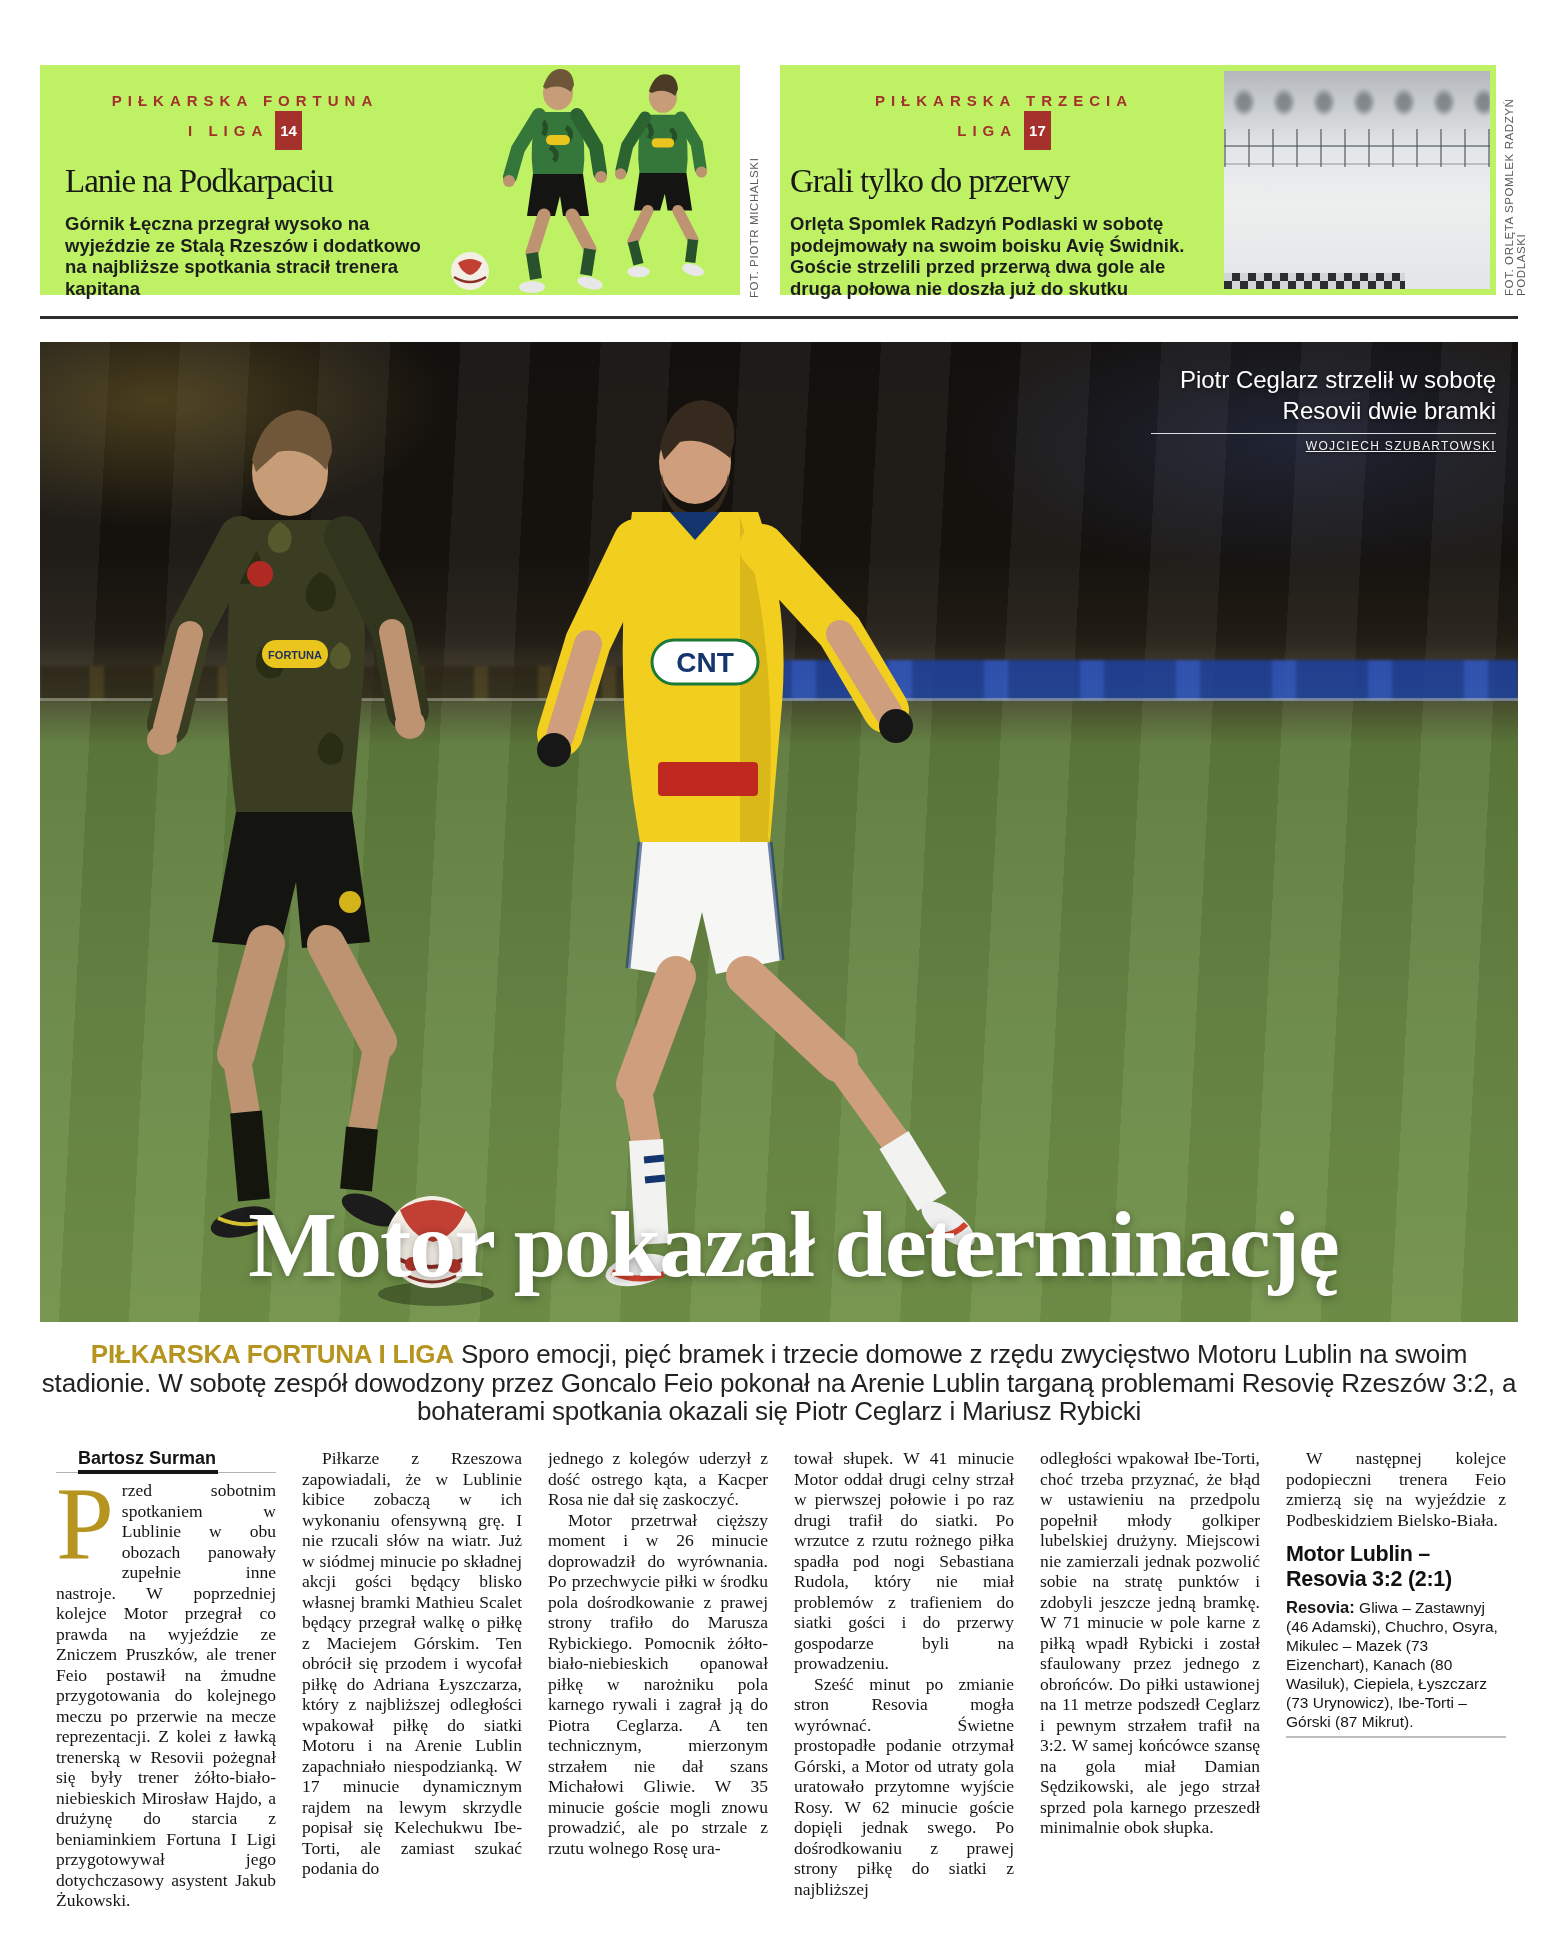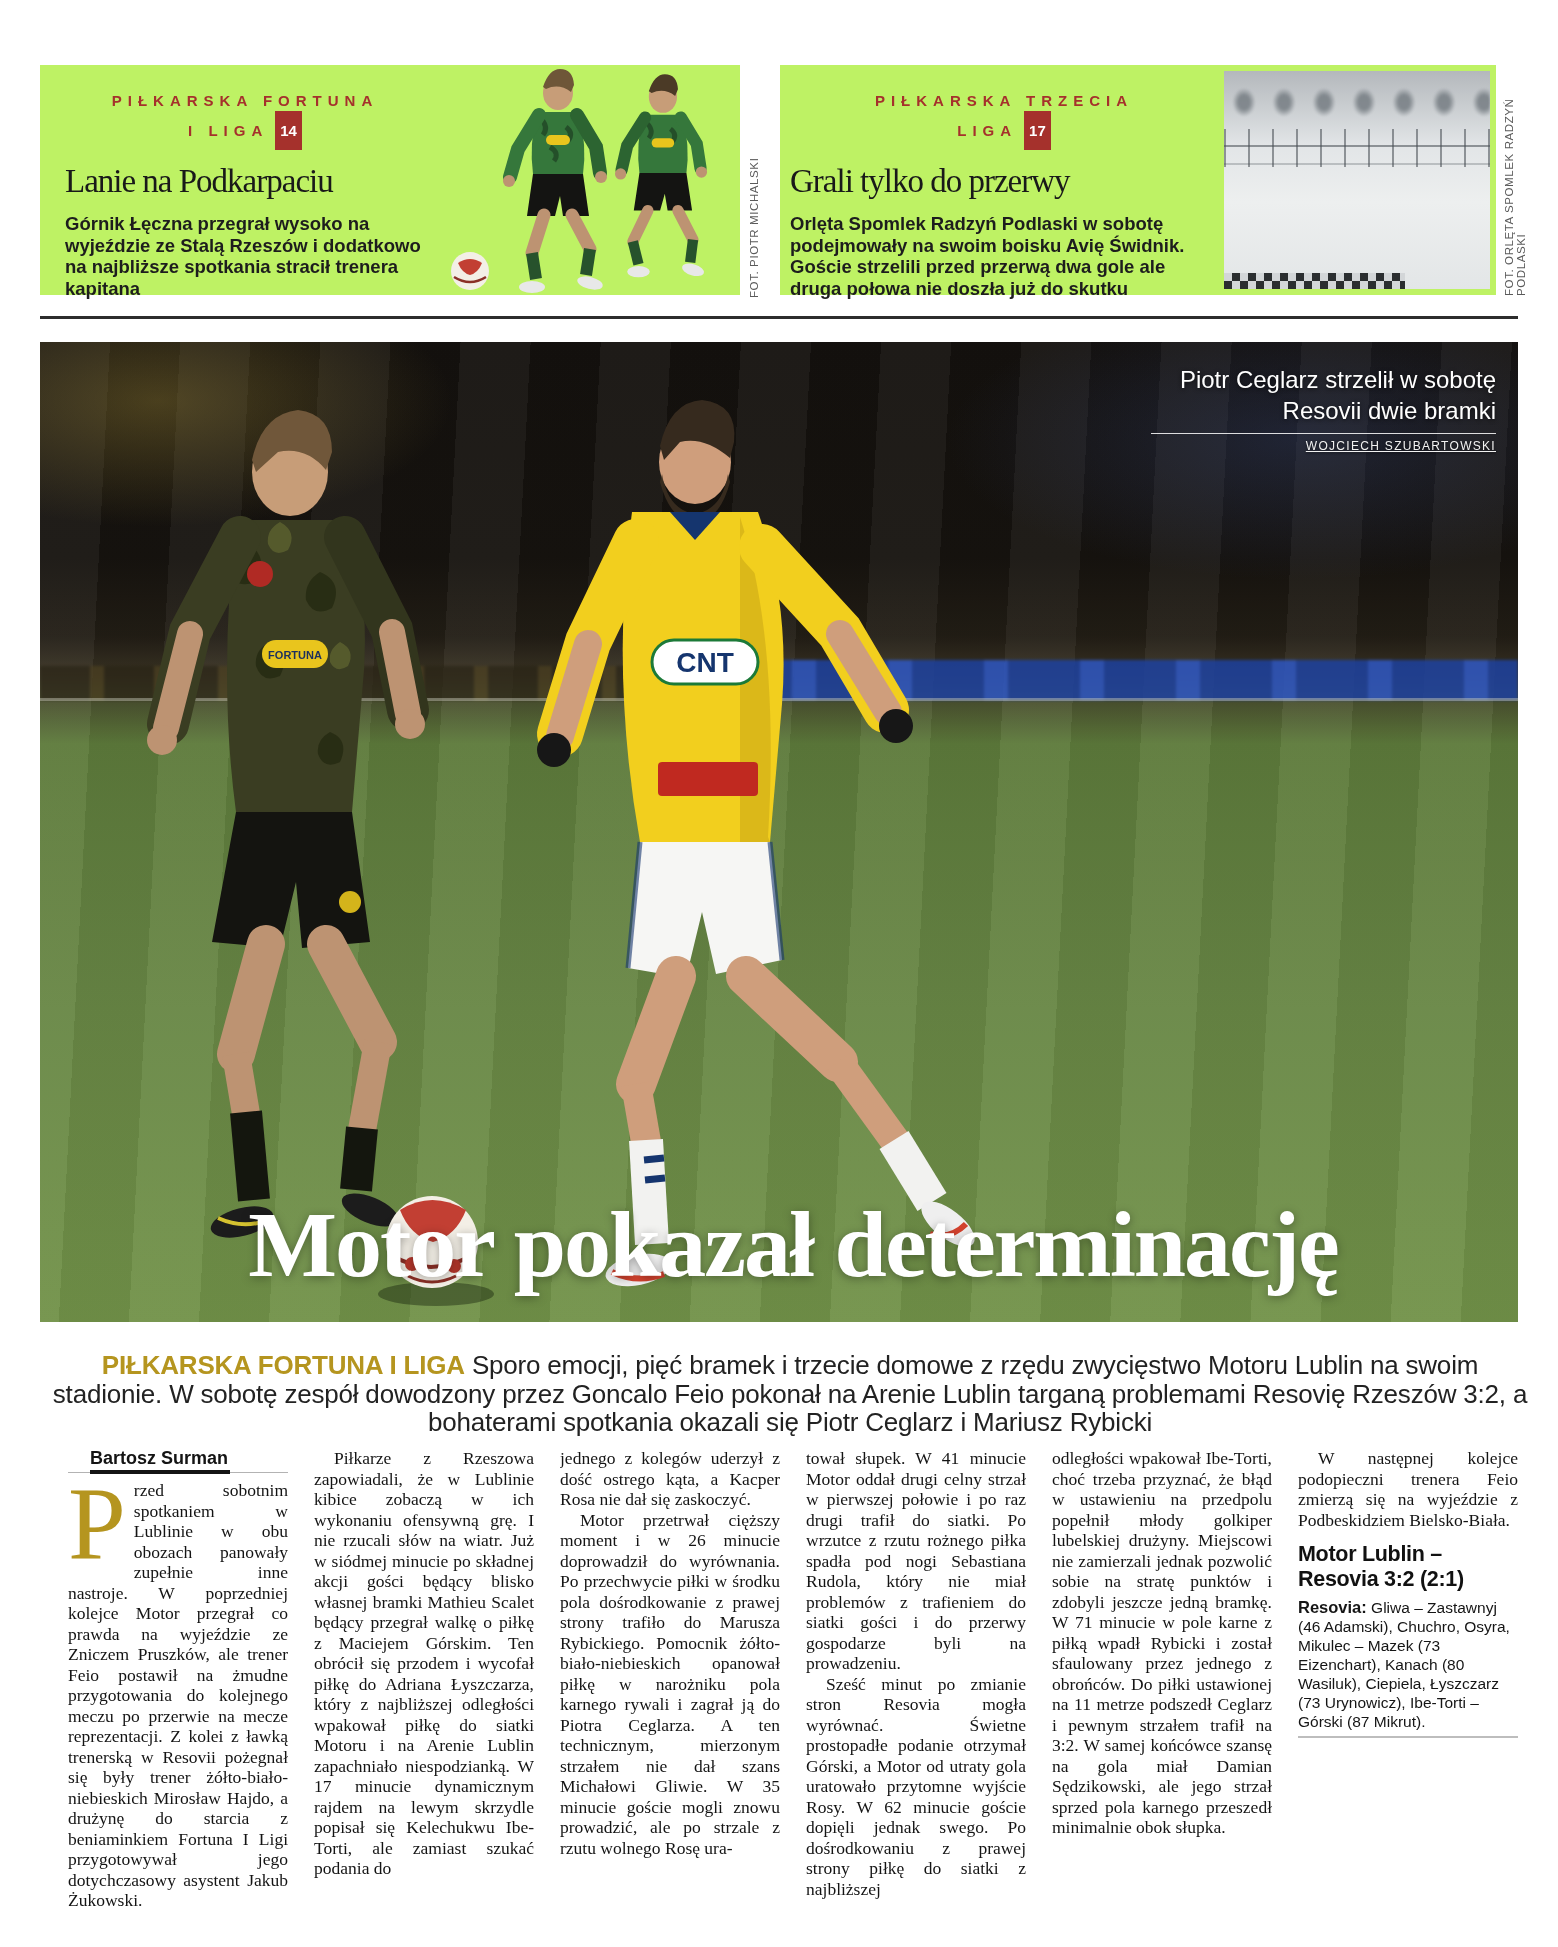--- a/index.html
+++ b/index.html
@@ -58,26 +58,26 @@
   .caption-text{font-size:24px;line-height:31px;width:400px;font-weight:400;
       text-shadow:0 1px 4px rgba(0,0,0,.65);}
   .caption-line{border-top:1px solid rgba(255,255,255,.85);width:345px;margin:7px 0 5px auto;}
   .caption-credit{font-size:12px;letter-spacing:1.3px;color:#f2f2f2;text-shadow:0 1px 3px rgba(0,0,0,.6);text-decoration:underline;}
 
   .photo-headline{position:absolute;left:0;right:0;bottom:24px;margin:0;text-align:center;
       font-family:"Liberation Serif",serif;font-weight:700;font-size:94px;letter-spacing:-2px;
       color:#fff;text-shadow:0 2px 10px rgba(0,0,0,.35);padding-left:28px;}
 
   
-  .lead{position:absolute;left:40px;top:1340px;width:1478px;margin:11px;text-align:center;
+  .lead{position:absolute;left:40px;top:1340px;width:1478px;margin:0;text-align:center;
       font-size:26px;line-height:28.5px;color:#222;letter-spacing:-.2px;}
   .lead-kicker{color:#b5951f;font-weight:700;}
 
   
-  .columns{position:absolute;left:68px;top:1448px;width:1450px;height:492px;
+  .columns{position:absolute;left:56px;top:1448px;width:1450px;height:492px;
       display:grid;grid-template-columns:repeat(6,1fr);column-gap:26px;overflow:hidden;}
   .col{overflow:hidden;}
   .body-p{margin:0;font-family:"Liberation Serif",serif;font-size:17.5px;line-height:20.5px;
       text-align:justify;color:#141414;hyphens:auto;-webkit-hyphens:auto;}
   .body-p.indent{text-indent:20px;}
   .byline-wrap{border-bottom:1px solid #b3b3b3;margin:0 0 7px 0;padding-left:22px;}
   .byline{display:inline-block;font-size:18px;font-weight:700;color:#141414;
       border-bottom:4px solid #141414;margin-bottom:-2px;padding:0 2px 1px 0;}
   .dropcap{float:left;font-family:"Liberation Serif",serif;font-size:104px;line-height:80px;
       color:#b5951f;padding:4px 8px 0 0;}

